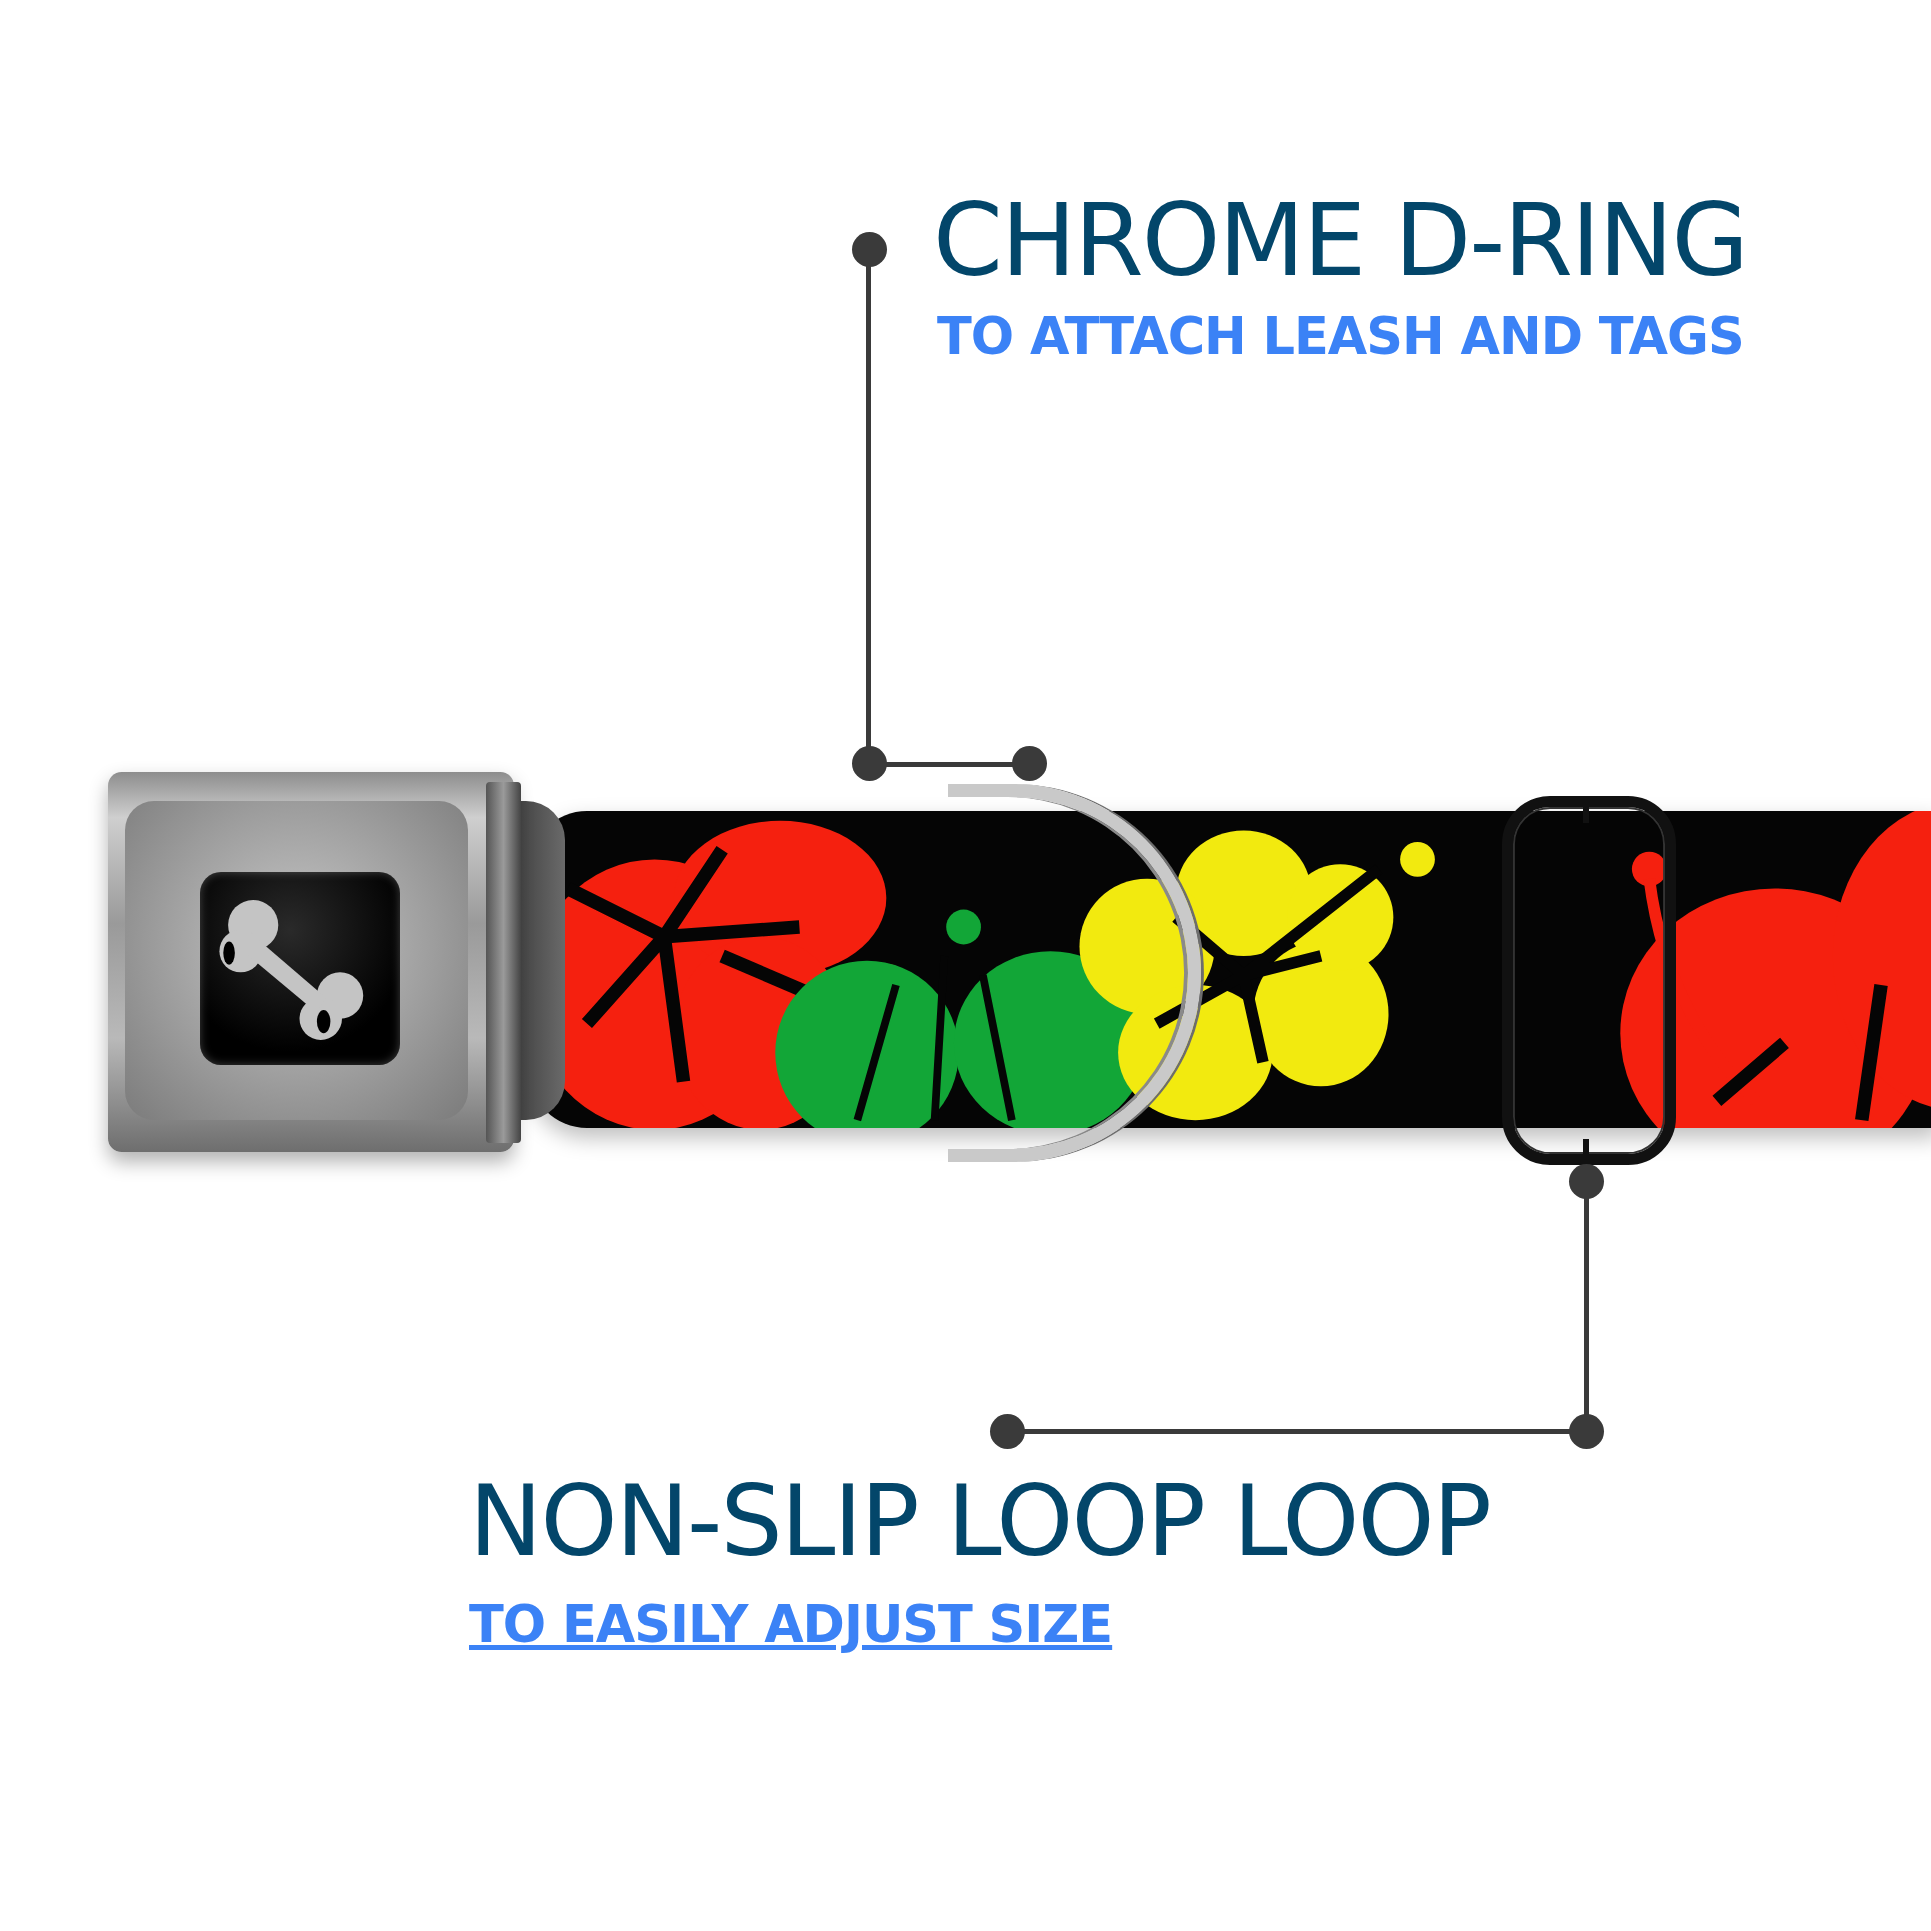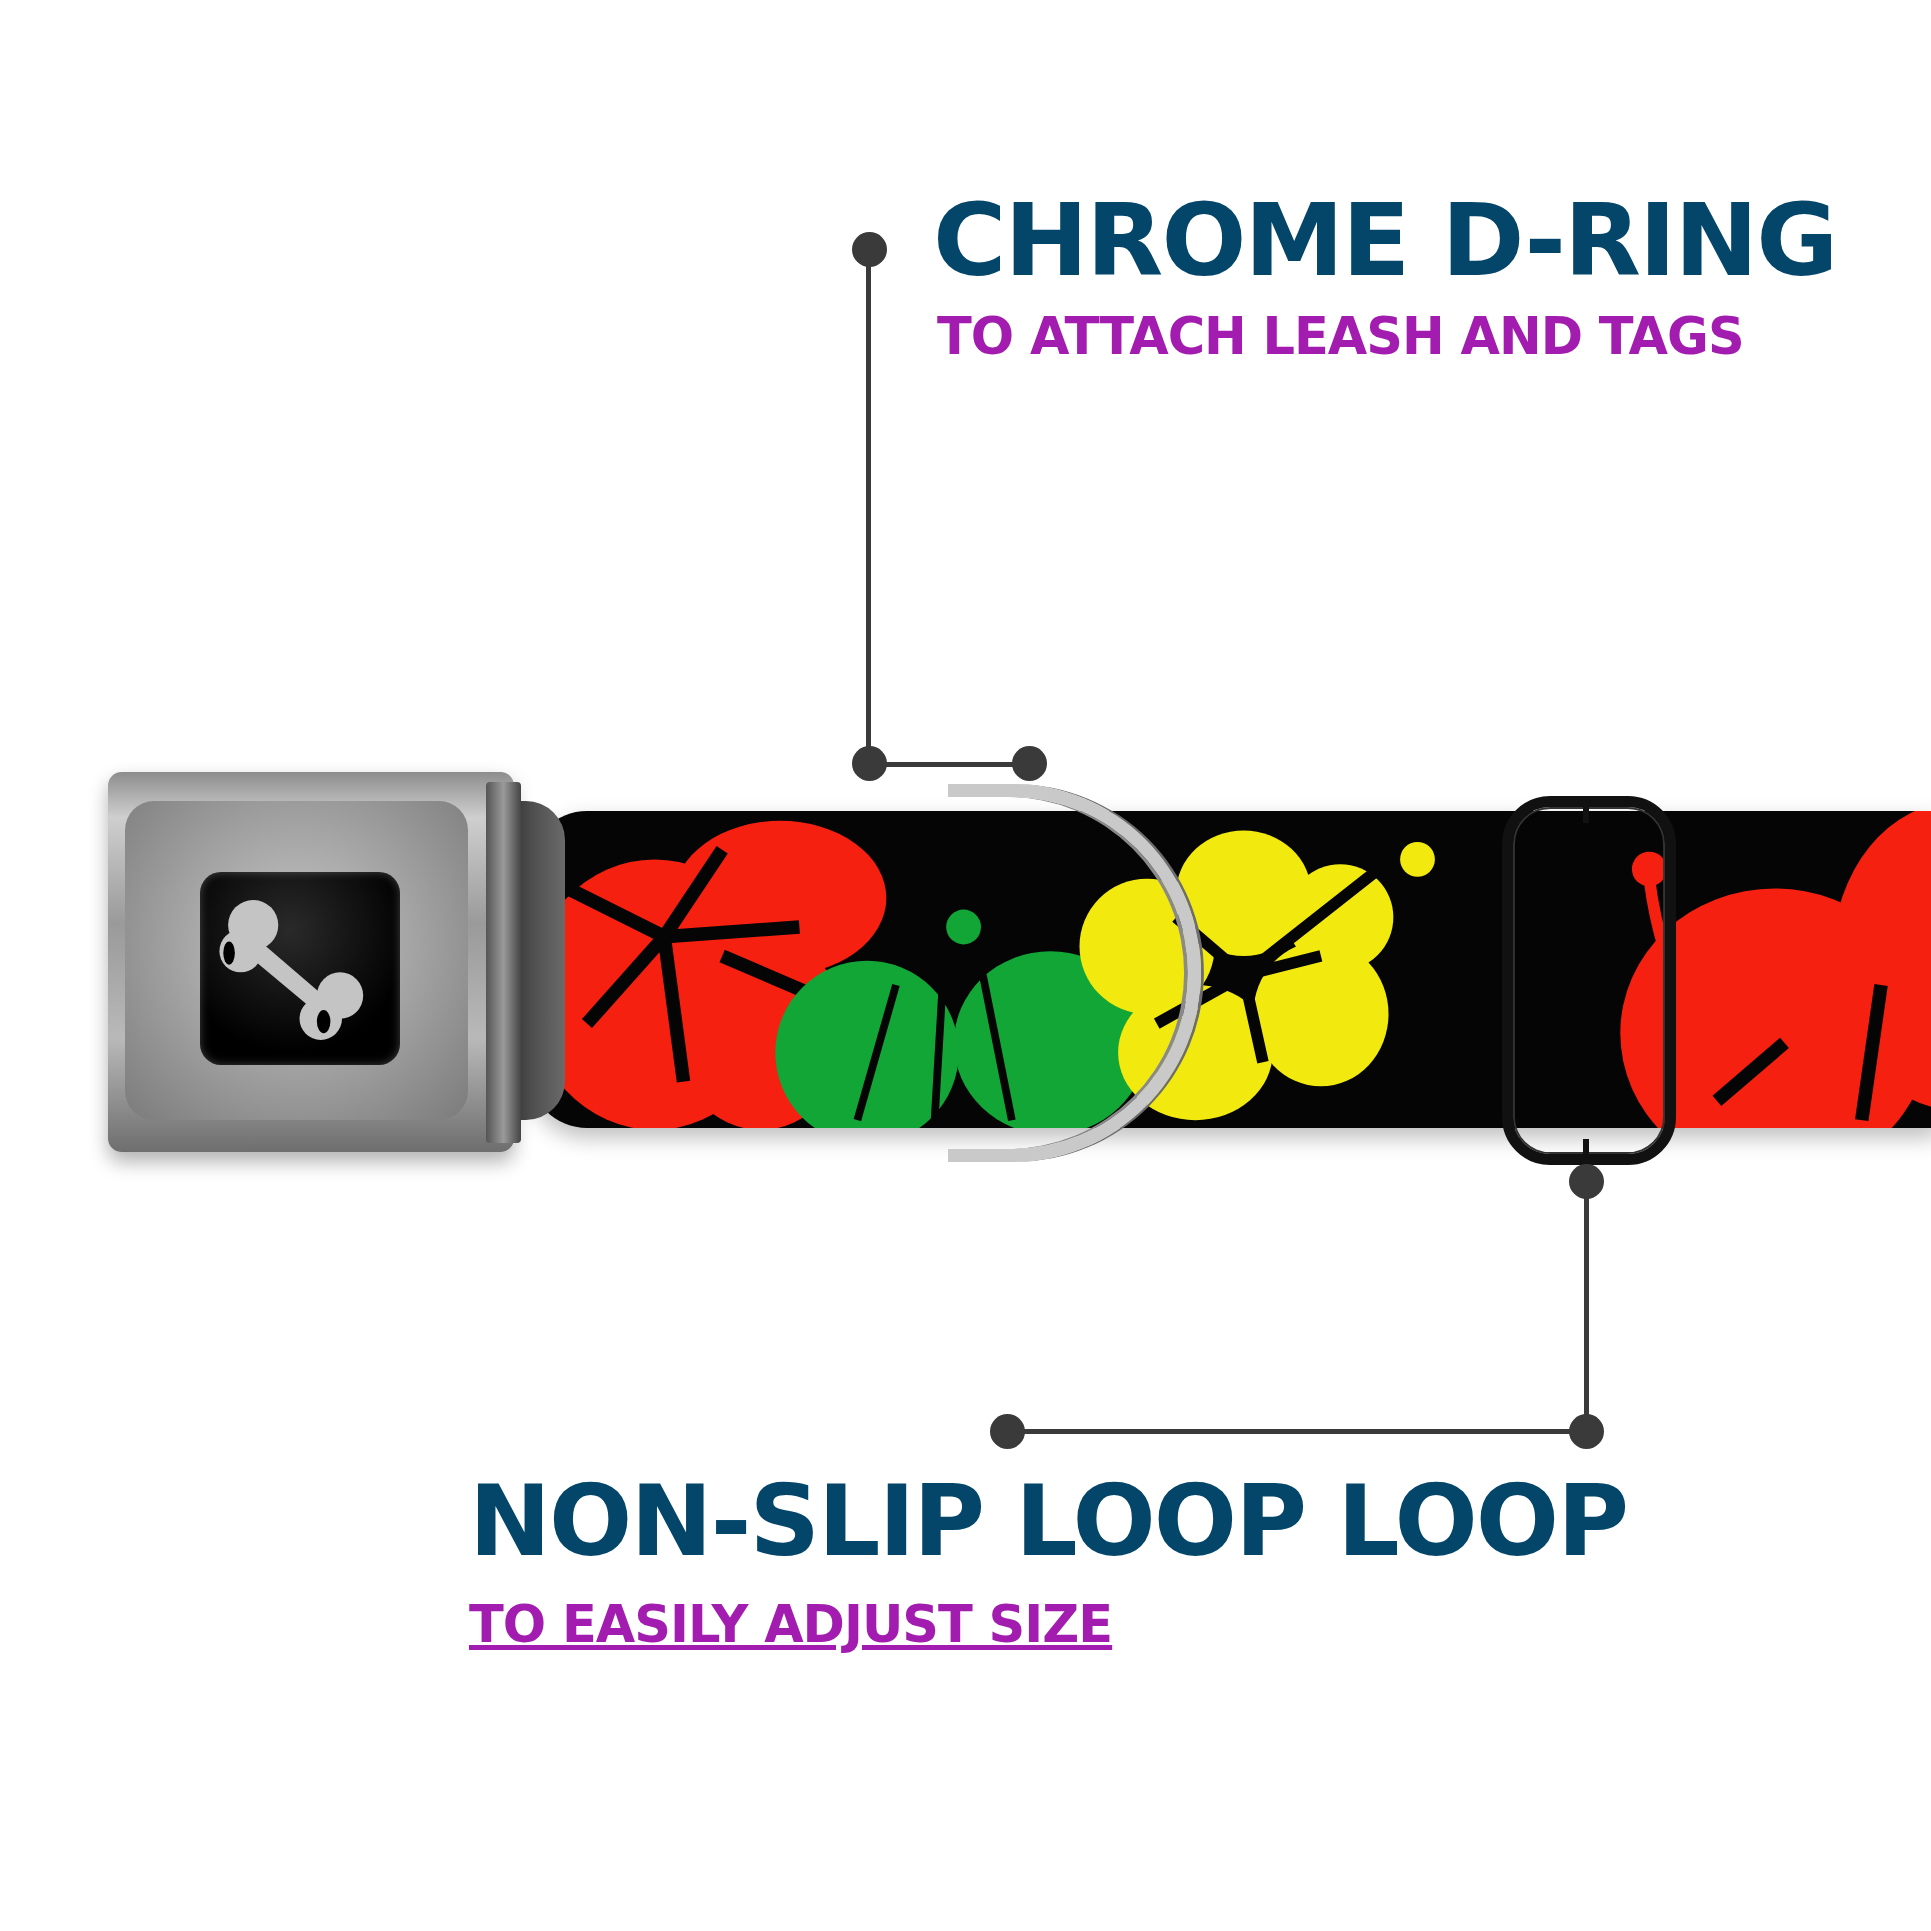--- a/index.html
+++ b/index.html
@@ -1,18 +1,18 @@
 <!DOCTYPE html>
 <html><head>
 <meta charset="utf-8">
 <style>
   html,body{margin:0;padding:0;background:#fff;}
   body{width:1931px;height:1931px;position:relative;overflow:hidden;font-family:"DejaVu Sans","Liberation Sans",sans-serif;}
-  .heading{position:absolute;color:#03466a;font-weight:bold;white-space:nowrap;letter-spacing:-1.9px;line-height:1;text-align:right;}
-  .sub{position:absolute;color:#a21caf;font-weight:bold;white-space:nowrap;letter-spacing:-1px;line-height:1;}
+  .heading{position:absolute;color:#03466a;font-weight:normal;white-space:nowrap;letter-spacing:-1.9px;line-height:1;text-align:right;}
+  .sub{position:absolute;color:#3b82f6;font-weight:bold;white-space:nowrap;letter-spacing:-1px;line-height:1;}
   .dot{position:absolute;width:35px;height:35px;border-radius:50%;background:#3a3a3a;}
   .hline{position:absolute;height:4.8px;background:#3a3a3a;}
   .vline{position:absolute;width:4.8px;background:#3a3a3a;}
   .strap{position:absolute;left:529px;top:811px;width:1410px;height:317px;background:#050505;overflow:hidden;box-shadow:0 9.7px 21px rgba(0,0,0,0.25);border-radius:58px 0 0 58px;}
   .buckle{position:absolute;left:108px;top:772px;width:406px;height:380px;border-radius:13.5px;
     background:linear-gradient(180deg,#8d8d8d 0%,#cfcfcf 12%,#9a9a9a 40%,#b9b9b9 70%,#6e6e6e 100%);box-shadow:0 9.7px 19.3px rgba(0,0,0,0.3);}
   .buckle-inner{position:absolute;left:17.4px;top:29px;width:343px;height:319px;border-radius:29px;
     background:radial-gradient(circle at 50% 45%,#c8c8c8 0%,#9e9e9e 55%,#7b7b7b 100%);}
   .buckle-side{position:absolute;left:378px;top:9.7px;width:35px;height:361px;background:linear-gradient(90deg,#555,#9a9a9a,#444);border-radius:3.9px;}
   .buckle-tab{position:absolute;left:507px;top:801px;width:58px;height:319px;background:linear-gradient(90deg,#3a3a3a,#6a6a6a);border-radius:0 39px 39px 0;}

